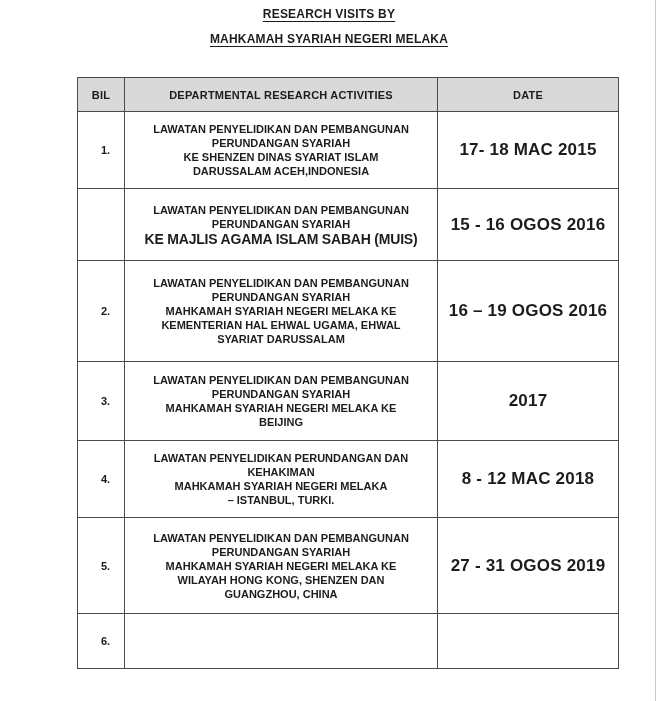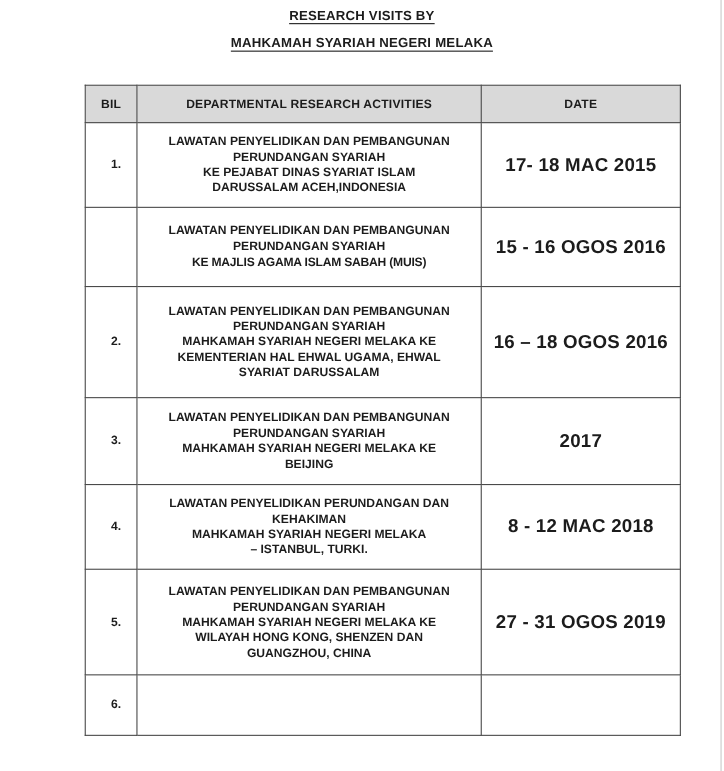--- a/index.html
+++ b/index.html
@@ -28,21 +28,21 @@
   .doc-table thead th{
     background:#d9d9d9;height:34px;font-size:11px;letter-spacing:.2px;
   }
   .col-bil{width:47px;}
   .col-act{width:313px;}
   .col-date{width:181px;}
   td.bil-cell{font-size:11px;padding-left:14px;}
   td.act-cell{font-size:11px;line-height:14px;}
   td.date-cell{font-size:17px;letter-spacing:.2px;}
   .activity-line{white-space:nowrap;}
-  .activity-line.em-line{font-size:11px;line-height:16px;letter-spacing:-0.2px;}
+  .activity-line.em-line{font-size:14px;line-height:16px;letter-spacing:-0.2px;}
   .page-edge{
     position:absolute;top:0;right:2px;width:1.5px;height:701px;
     background:#c9c9c9;
   }
 </style>
 </head>
 <body>
 
 <div class="page">
 
@@ -63,21 +63,21 @@
         <th>DEPARTMENTAL RESEARCH ACTIVITIES</th>
         <th>DATE</th>
       </tr>
     </thead>
     <tbody>
         <tr style="height: 74px;">
           <td class="bil-cell">1.</td>
           <td class="act-cell">
             <div class="activity-line">LAWATAN PENYELIDIKAN DAN PEMBANGUNAN</div>
             <div class="activity-line">PERUNDANGAN SYARIAH</div>
-            <div class="activity-line">KE PEJABAT DINAS SYARIAT ISLAM</div>
+            <div class="activity-line">KE SHENZEN DINAS SYARIAT ISLAM</div>
             <div class="activity-line">DARUSSALAM ACEH,INDONESIA</div>
           </td>
           <td class="date-cell">17- 18 MAC 2015</td>
         </tr>
         <tr style="height: 72px;">
           <td class="bil-cell"></td>
           <td class="act-cell">
             <div class="activity-line">LAWATAN PENYELIDIKAN DAN PEMBANGUNAN</div>
             <div class="activity-line">PERUNDANGAN SYARIAH</div>
             <div class="activity-line em-line">KE MAJLIS AGAMA ISLAM SABAH (MUIS)</div>
@@ -86,21 +86,21 @@
         </tr>
         <tr style="height: 101px;">
           <td class="bil-cell">2.</td>
           <td class="act-cell">
             <div class="activity-line">LAWATAN PENYELIDIKAN DAN PEMBANGUNAN</div>
             <div class="activity-line">PERUNDANGAN SYARIAH</div>
             <div class="activity-line">MAHKAMAH SYARIAH NEGERI MELAKA KE</div>
             <div class="activity-line">KEMENTERIAN HAL EHWAL UGAMA, EHWAL</div>
             <div class="activity-line">SYARIAT DARUSSALAM</div>
           </td>
-          <td class="date-cell">16 – 18 OGOS 2016</td>
+          <td class="date-cell">16 – 19 OGOS 2016</td>
         </tr>
         <tr style="height: 79px;">
           <td class="bil-cell">3.</td>
           <td class="act-cell">
             <div class="activity-line">LAWATAN PENYELIDIKAN DAN PEMBANGUNAN</div>
             <div class="activity-line">PERUNDANGAN SYARIAH</div>
             <div class="activity-line">MAHKAMAH SYARIAH NEGERI MELAKA KE</div>
             <div class="activity-line">BEIJING</div>
           </td>
           <td class="date-cell">2017</td>

